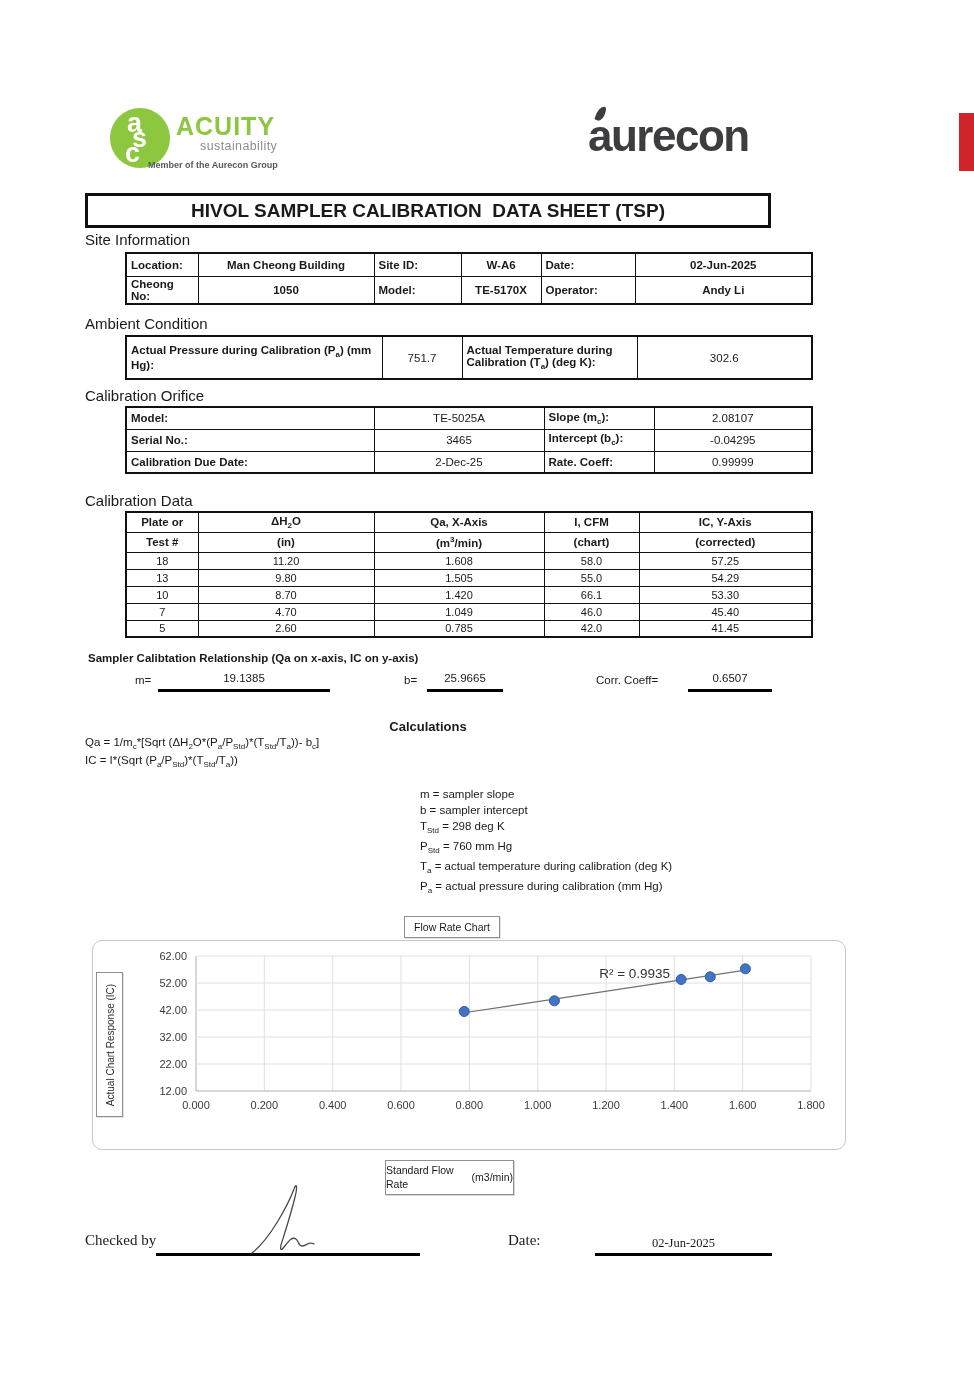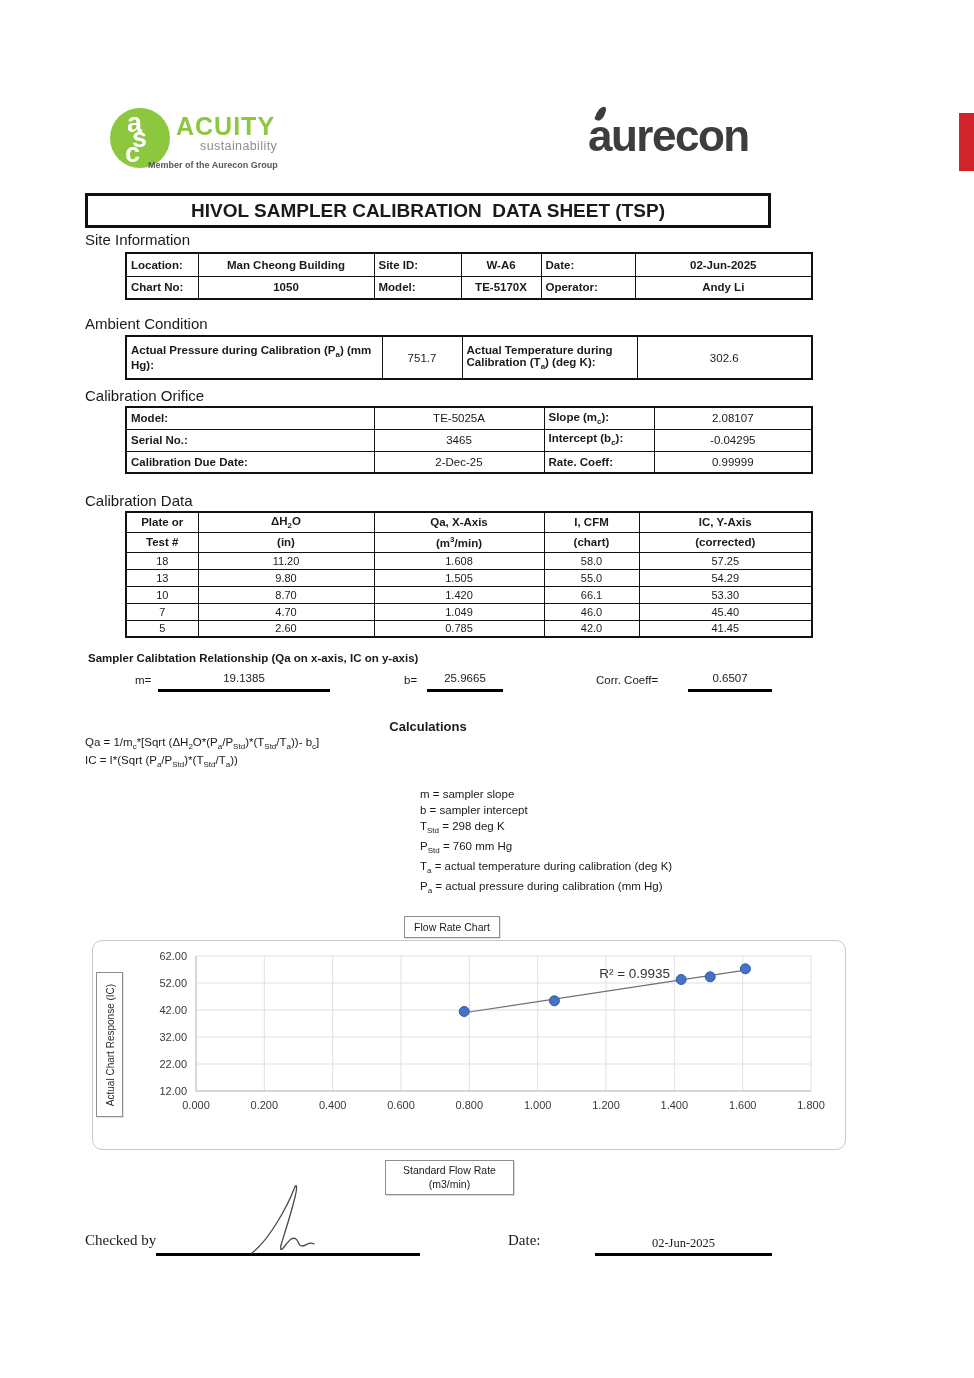--- a/index.html
+++ b/index.html
@@ -65,21 +65,21 @@
   
   .chart-title-box { position:absolute; left:404px; top:916px; width:94px; height:20px; border:1px solid #8f8f8f;
                      display:flex; align-items:center; justify-content:center; font-size:10.5px; box-shadow:1px 1px 0 #e3e3e3; }
   .chart-box { position:absolute; left:92px; top:940px; width:752px; height:208px;
                border:1px solid #c9c9c9; border-radius:10px; }
   .vlabel { position:absolute; left:3px; top:31px; width:25px; height:143px; border:1px solid #8f8f8f; box-shadow:1px 1px 0 #e3e3e3; }
   .vlabel span { position:absolute; left:50%; top:50%; transform:translate(-50%,-50%) rotate(-90deg);
                  white-space:nowrap; font-size:10px; color:#2b2b2b; }
   .chart-box svg { position:absolute; left:0; top:0; }
   .xlabel-box { position:absolute; left:385px; top:1160px; width:127px; height:33px; border:1px solid #8f8f8f;
-                box-shadow:1px 1px 0 #d8d8d8; display:flex; flex-direction:column; align-items:center;
+                box-shadow:1px 1px 0 #d8d8d8; display:flex; flex-direction:row; align-items:center;
                 justify-content:center; font-size:10.5px; line-height:1.3; }
 
   
   .serif { font-family:"Liberation Serif", serif; }
   .checked-lbl { position:absolute; left:85px; top:1232px; font-size:15px; }
   .checked-line { position:absolute; left:156px; top:1228px; width:264px; height:25px; border-bottom:3px solid #000; }
   .sig { position:absolute; left:248px; top:1183px; }
   .date-lbl { position:absolute; left:508px; top:1232px; font-size:15px; }
   .date-val { position:absolute; left:595px; top:1236px; width:177px; text-align:center; font-size:12.5px; }
   .date-line { position:absolute; left:595px; top:1228px; width:177px; height:25px; border-bottom:3px solid #000; }
@@ -124,21 +124,21 @@
     <tbody>
         <tr>
       <td class="lb">Location:</td>
       <td class="vb">Man Cheong Building</td>
       <td class="lb">Site ID:</td>
       <td class="vb">W-A6</td>
       <td class="lb">Date:</td>
       <td class="vb">02-Jun-2025</td>
     </tr>
     <tr>
-      <td class="lb">Chart No:</td>
+      <td class="lb">Cheong No:</td>
       <td class="vb">1050</td>
       <td class="lb">Model:</td>
       <td class="vb">TE-5170X</td>
       <td class="lb">Operator:</td>
       <td class="vb">Andy Li</td>
     </tr>
   </tbody>
     </table>
 
   <div class="sec-h" style="top:315px;">Ambient Condition</div>

